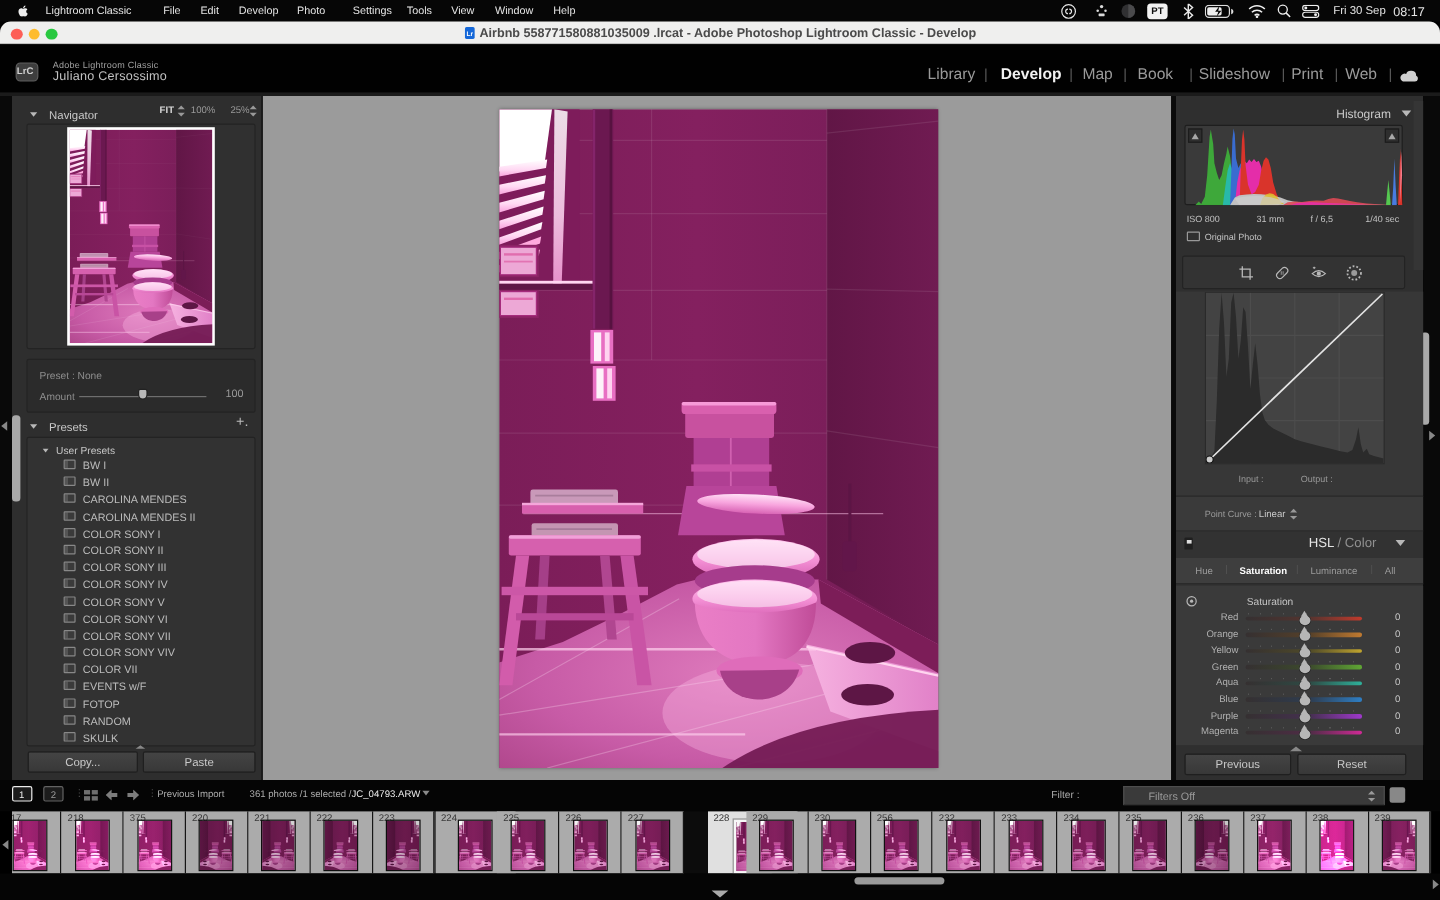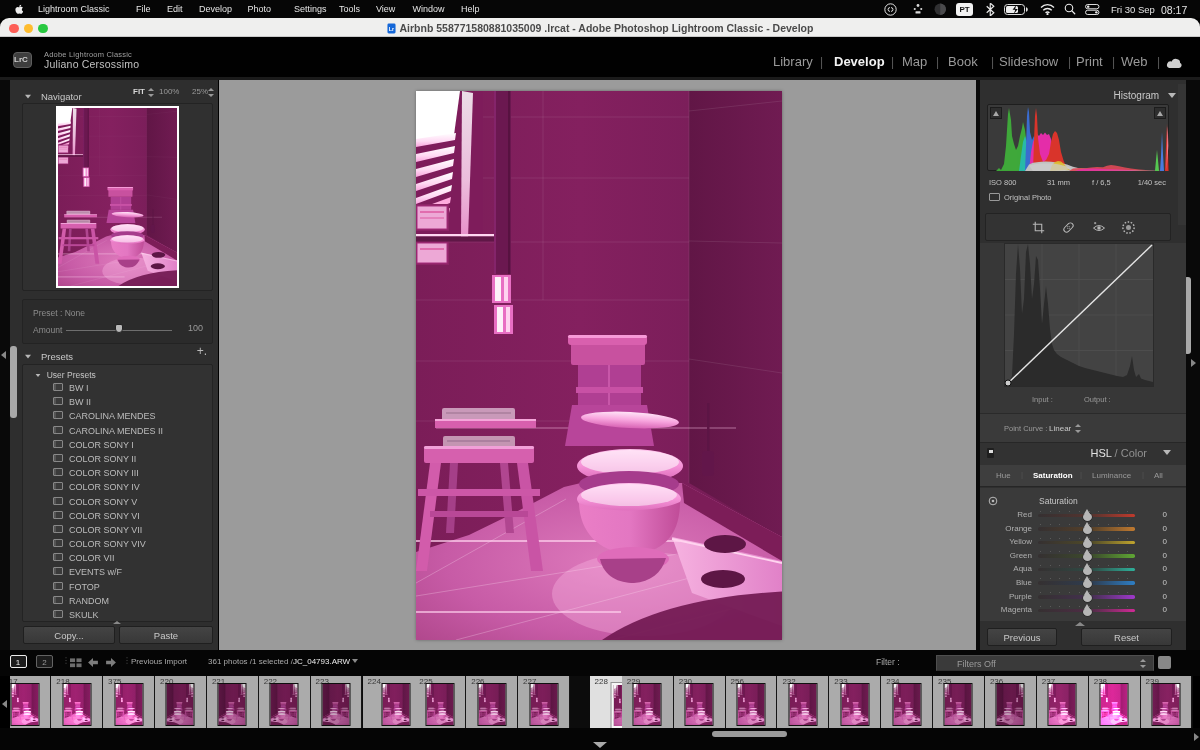--- a/index.html
+++ b/index.html
@@ -633,21 +633,21 @@
         <span class="ticks"></span>
  <span class="sthumb">
           <i></i>
           <b></b>
         </span>
       </span>
       <span class="sval">0</span>
     </div>
 </div>
 <div class="abs" style="left:1075px;top:622px;width:0;height:0;border-left:5px solid transparent;border-right:5px solid transparent;border-bottom:4px solid #888"></div>
-<div class="btn" style="left:987px;top:628px;width:70px">Previous</div>
+<div class="btn" style="left:987px;top:628px;width:89px">Previous</div>
 <div class="btn" style="left:1081px;top:628px;width:91px">Reset</div>
 
 <div id="toolbar">
  <span class="numbtn" style="left:9.5px;border:1.5px solid #ececec;color:#f0f0f0;background:#1c1c1c">1</span>
  <span class="numbtn" style="left:36px;border:1.5px solid #636363;color:#9a9a9a;background:#1c1c1c">2</span>
  <span class="ti" style="left:62px;top:6px;color:#555;font-size:8px">⋮</span>
  <svg class="ti" style="left:70px;top:8px" width="12" height="10" viewBox="0 0 13 10" fill="#6e6e6e">
       <rect width="5.5" height="4"></rect>
       <rect x="7" width="5.5" height="4"></rect>
       <rect y="5.5" width="5.5" height="4"></rect>

